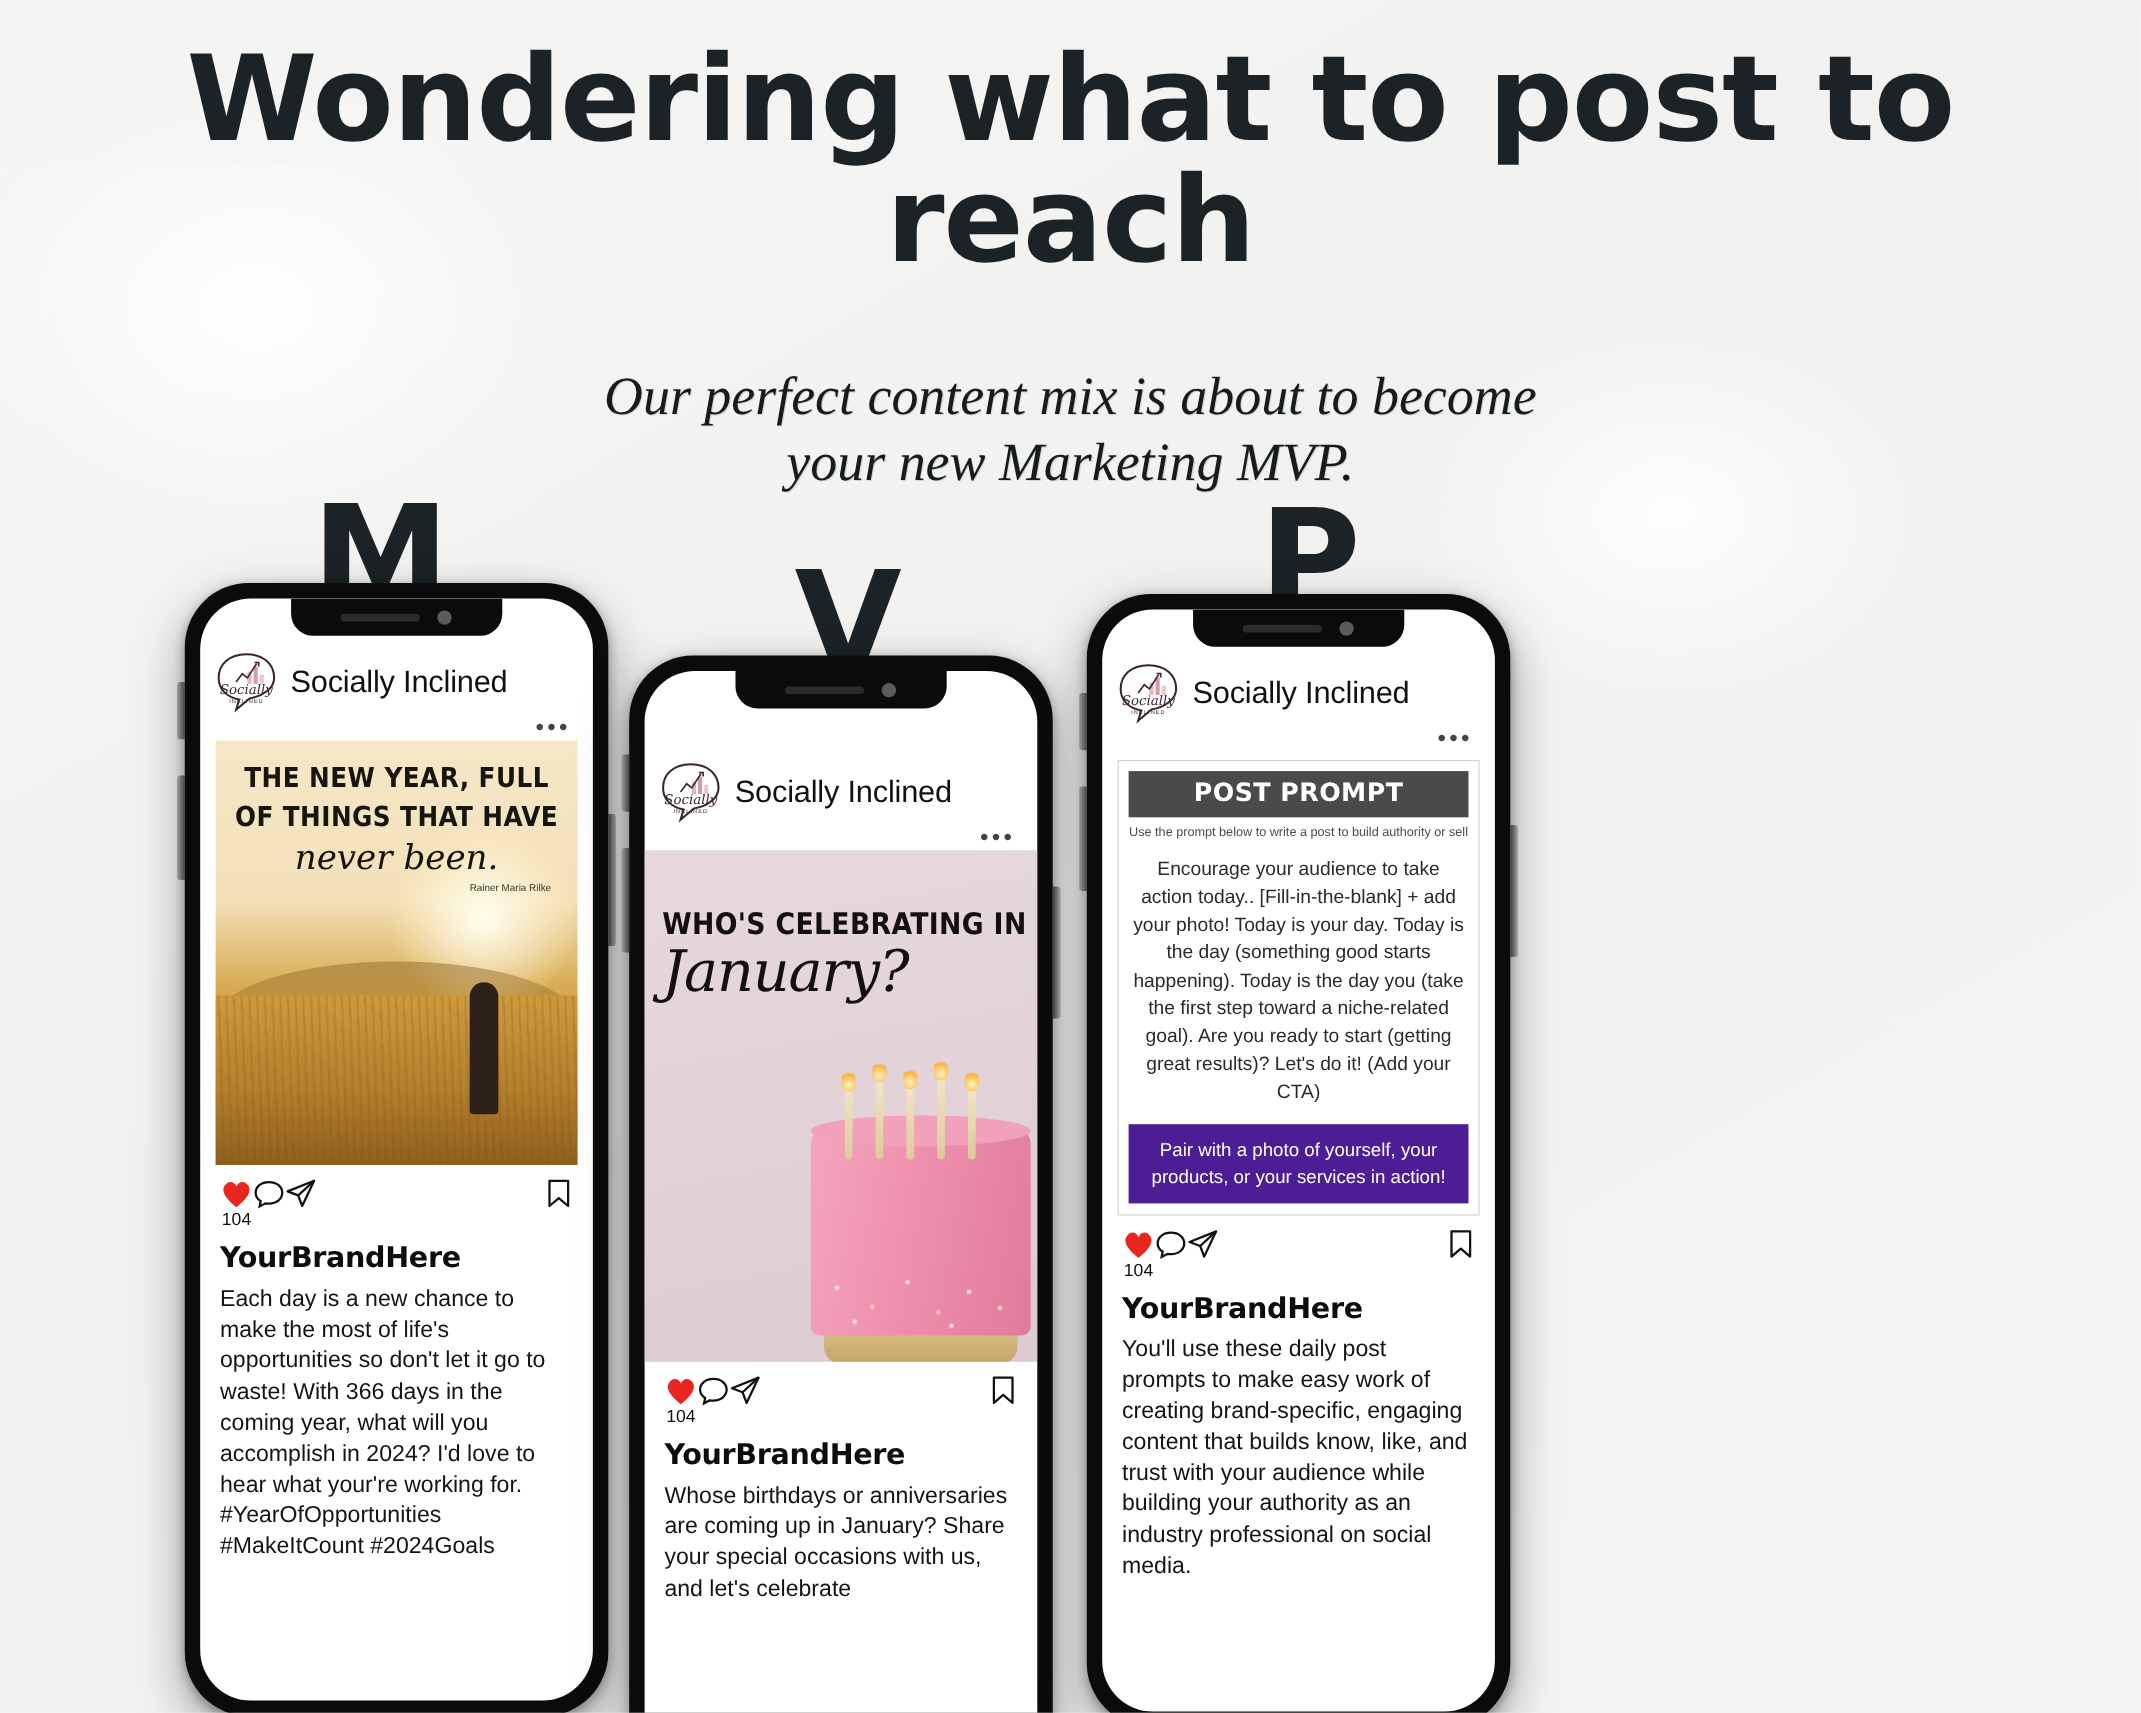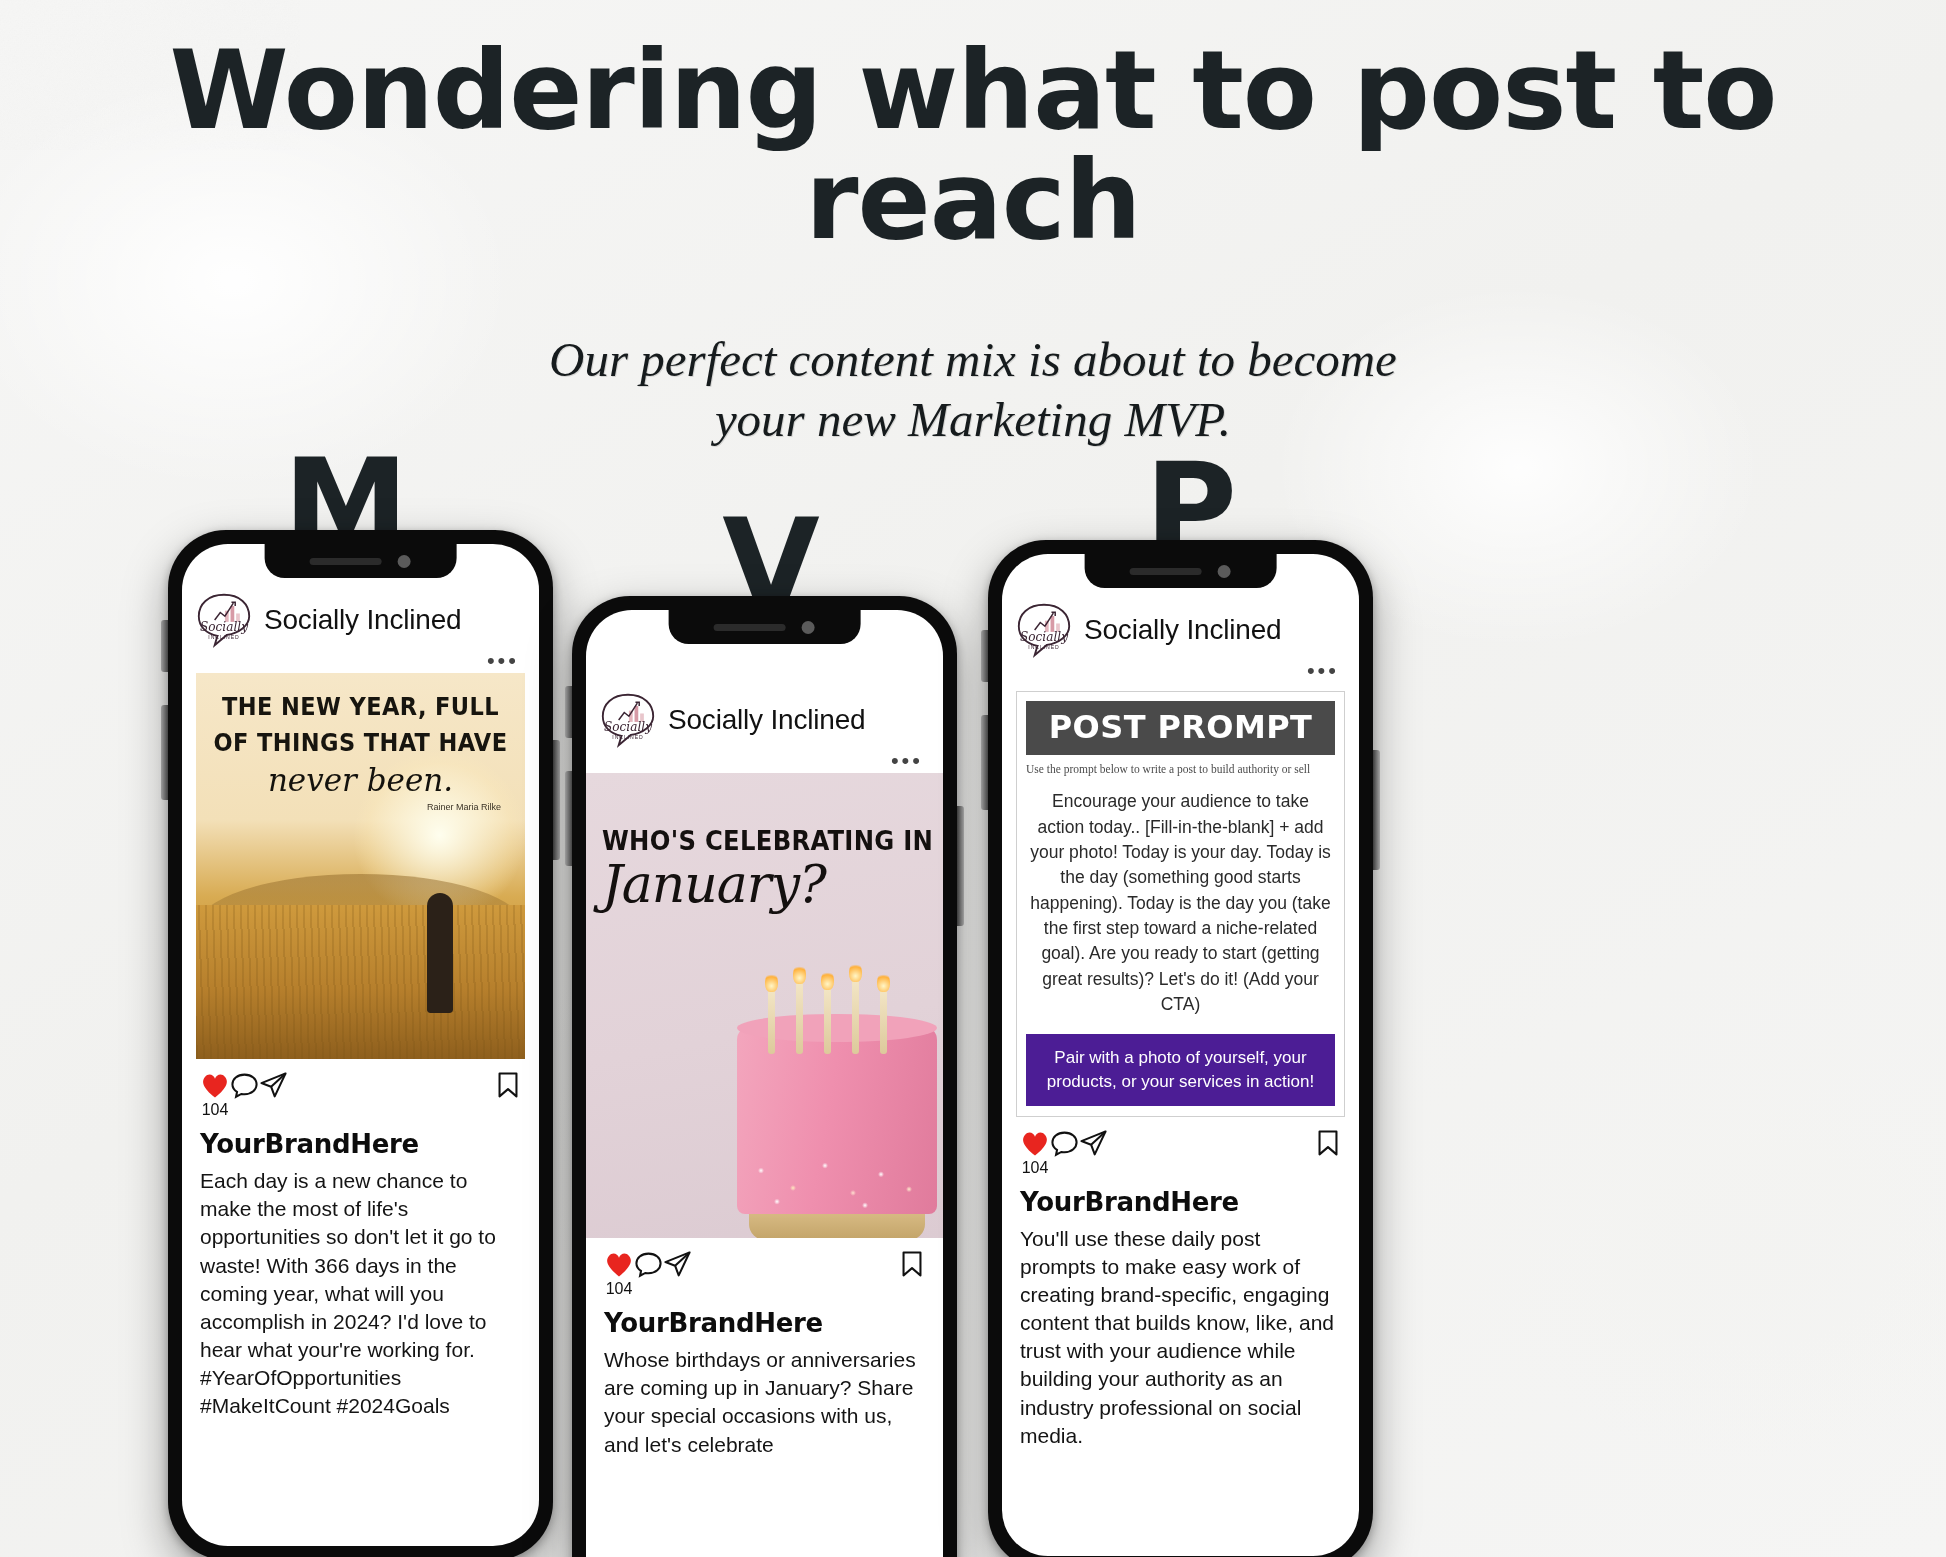--- a/index.html
+++ b/index.html
@@ -334,27 +334,27 @@
     border: 1px solid #cfcfcf;
     background: #fff;
     padding: 9px 9px 10px 9px;
   }
   .prompt-banner {
     background: #4a4a4a;
     color: #fff;
     text-align: center;
     font-family: "DejaVu Sans", sans-serif;
     font-weight: bold;
-    font-size: 32px;
+    font-size: 23px;
     letter-spacing: 0.4px;
     padding: 7px 0 9px 0;
   }
   .prompt-hint {
-    text-align: left;
-    font-family: Liberation Serif, serif;
+    text-align: center;
+    font-family: Liberation Sans, sans-serif;
     font-size: 11.5px;
     color: #4c4c4c;
     margin-top: 8px;
   }
   .prompt-body {
     text-align: center;
     font-family: "Liberation Sans", sans-serif;
     font-size: 17.5px;
     line-height: 1.45;
     color: #2a2a2a;

